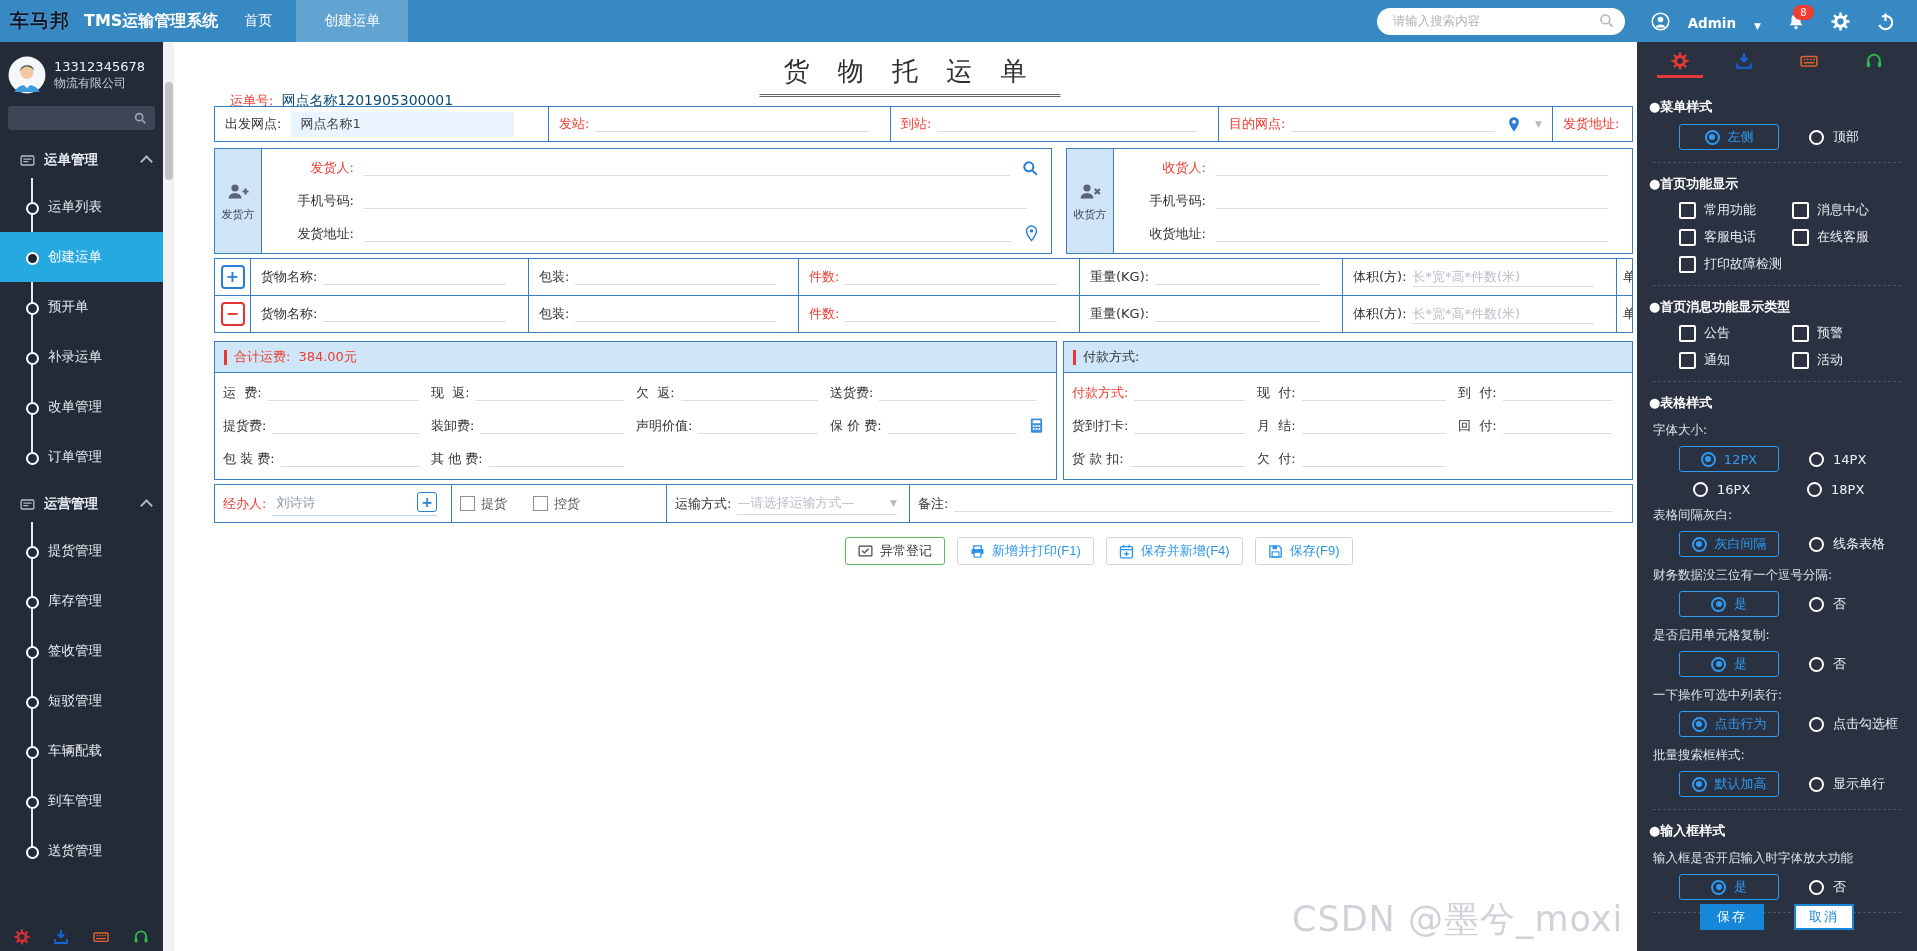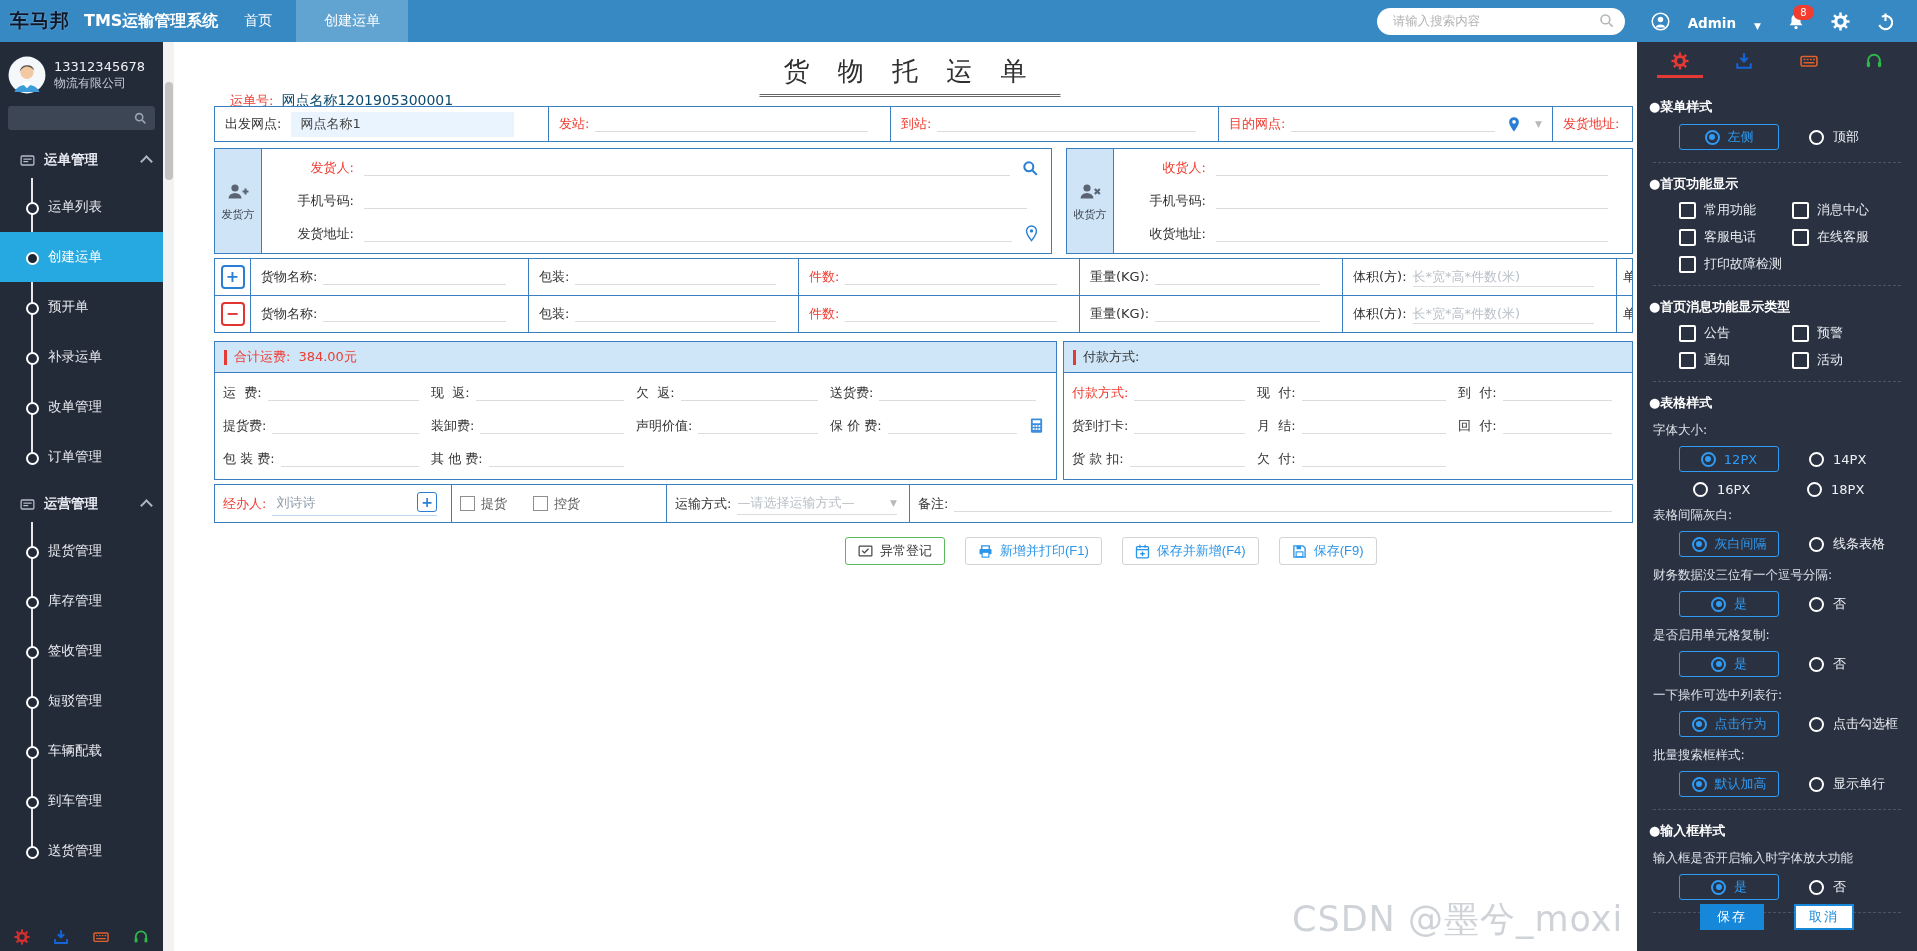--- a/index.html
+++ b/index.html
@@ -110,21 +110,21 @@
   .f-cell{display:flex;align-items:center;padding:0 8px;border-right:1px solid #3a7fc1;box-sizing:border-box;}
   .f-cell:last-child{border-right:none;}
   .op-line{flex:1;display:flex;align-items:center;border-bottom:1px solid #bcd6ee;height:24px;margin:0 6px;}
   .op-val{flex:1;color:#8b98a8;padding-left:4px;}
   .plus-sm{width:18px;height:18px;border:1.5px solid #2a7fd4;border-radius:3px;color:#2a7fd4;
     display:flex;align-items:center;justify-content:center;font-size:14px;font-weight:bold;cursor:pointer;margin-bottom:2px;}
   .fcb{width:13px;height:13px;border:1px solid #8f8f8f;background:#fff;margin-right:6px;flex:none;cursor:pointer;}
   .cb-lab{color:#5a5a5a;}
   .sel-line{flex:1;display:flex;align-items:center;border-bottom:1px solid #dcdcdc;height:22px;margin:0 4px 0 6px;}
 
-  #btn-row{position:absolute;left:671px;top:495px;display:flex;gap:20px;}
+  #btn-row{position:absolute;left:671px;top:495px;display:flex;gap:12px;}
   .btn{height:28px;border:1px solid #d3d3d3;border-radius:3px;background:#fff;display:flex;
     align-items:center;padding:0 12px;gap:7px;font-size:13px;color:#2b95e8;cursor:pointer;white-space:nowrap;}
   .btn-abnormal{border-color:#5cb85c;color:#3a3a3a;}
 
   
   #panel{position:absolute;right:0;top:42px;width:280px;height:909px;background:#2a3140;color:#e8ecf2;}
   .p-icons{display:flex;justify-content:space-between;padding:10px 34px 0 34px;align-items:center;}
   .p-icons .ico{position:relative;cursor:pointer;padding-bottom:8px;}
   .ico.on::after{content:"";position:absolute;left:-14px;right:-14px;bottom:0;height:3px;background:#e53935;}
   .p-body{padding:10px 12px 0 12px;}

